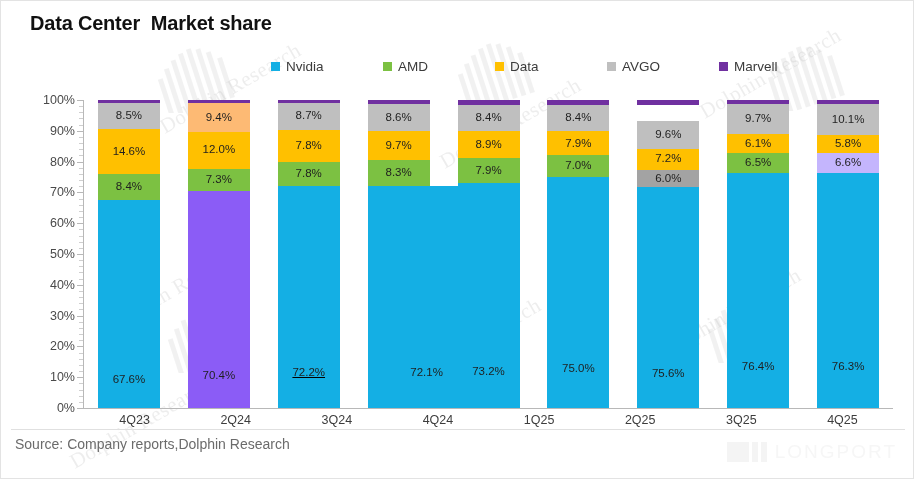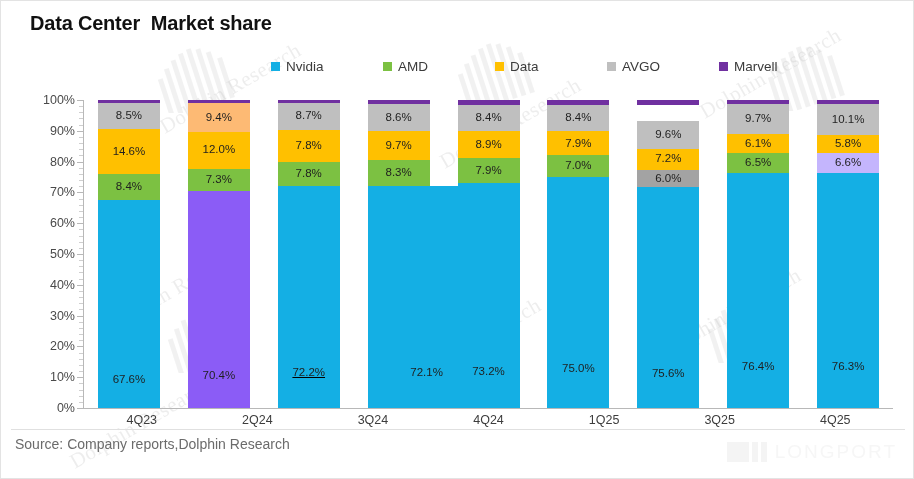--- a/index.html
+++ b/index.html
@@ -568,20 +568,21 @@
             <div class="seg" style="height: 1.2%; background: rgb(112, 48, 160);"></div>
           </div>
         </div>
       </div>
     <div class="x-axis-labels" id="xaxis">
         <div class="x-tick">4Q23</div>
         <div class="x-tick">2Q24</div>
         <div class="x-tick">3Q24</div>
         <div class="x-tick">4Q24</div>
         <div class="x-tick">1Q25</div>
+        <div class="x-tick">2Q25</div>
         <div class="x-tick">3Q25</div>
         <div class="x-tick">4Q25</div>
       </div>
   </div>
 
   <div class="footer-rule"></div>
   <div class="source">Source: Company reports,Dolphin Research</div>
   <div class="brand">
     <span class="brand-mark">
       <i class="bm1"></i>

